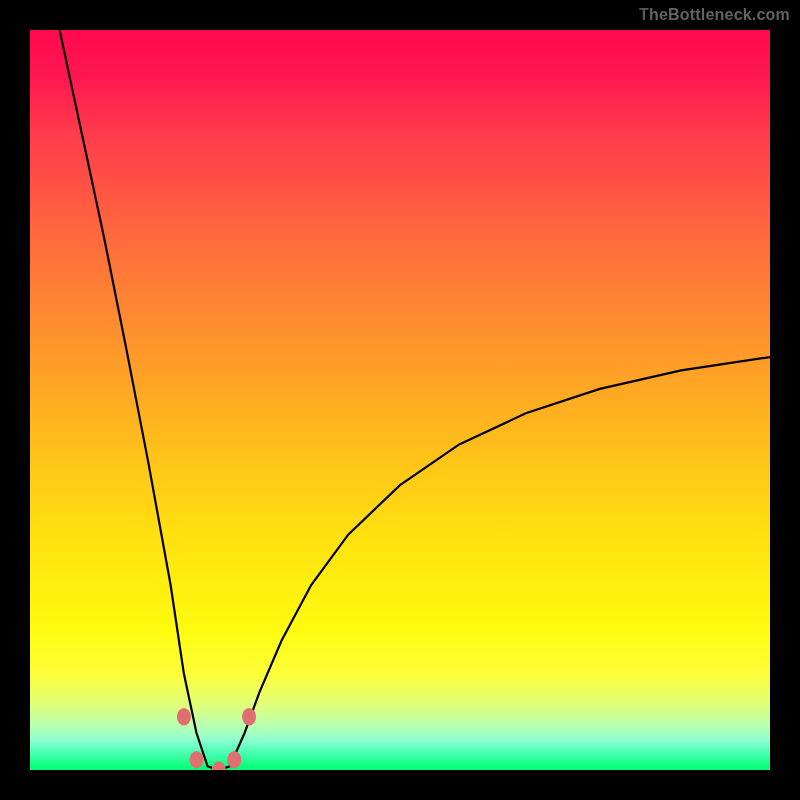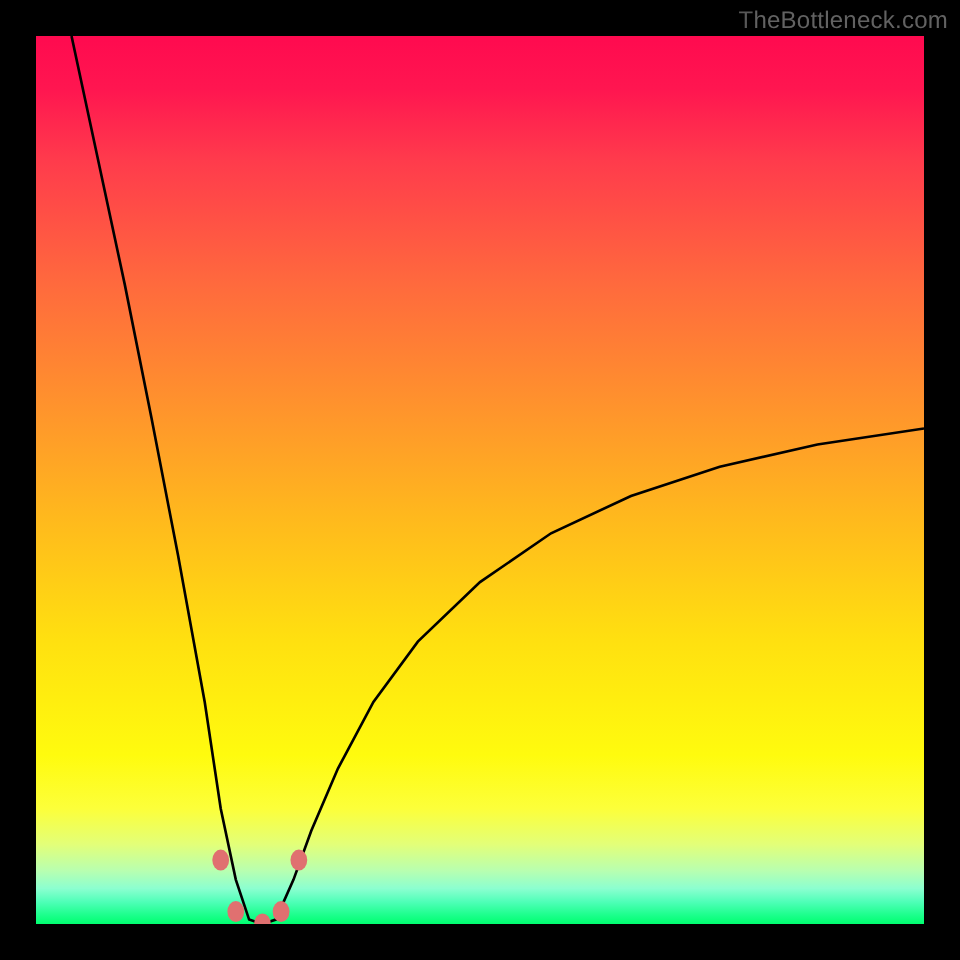--- a/index.html
+++ b/index.html
@@ -54,22 +54,22 @@
   .dots {
     position: absolute;
     left: 0; top: 0;
     width: 740px;
     height: 740px;
   }
   .watermark {
     position: absolute;
     top: 6px;
     right: 10px;
-    font-size: 20px;
-    font-weight: 400;
+    font-size: 16px;
+    font-weight: 700;
     color: #626262;
     letter-spacing: 0.2px;
   }
   .watermark-initial {
     color: #575757;
   }
 </style>
 </head>
 <body>
 

